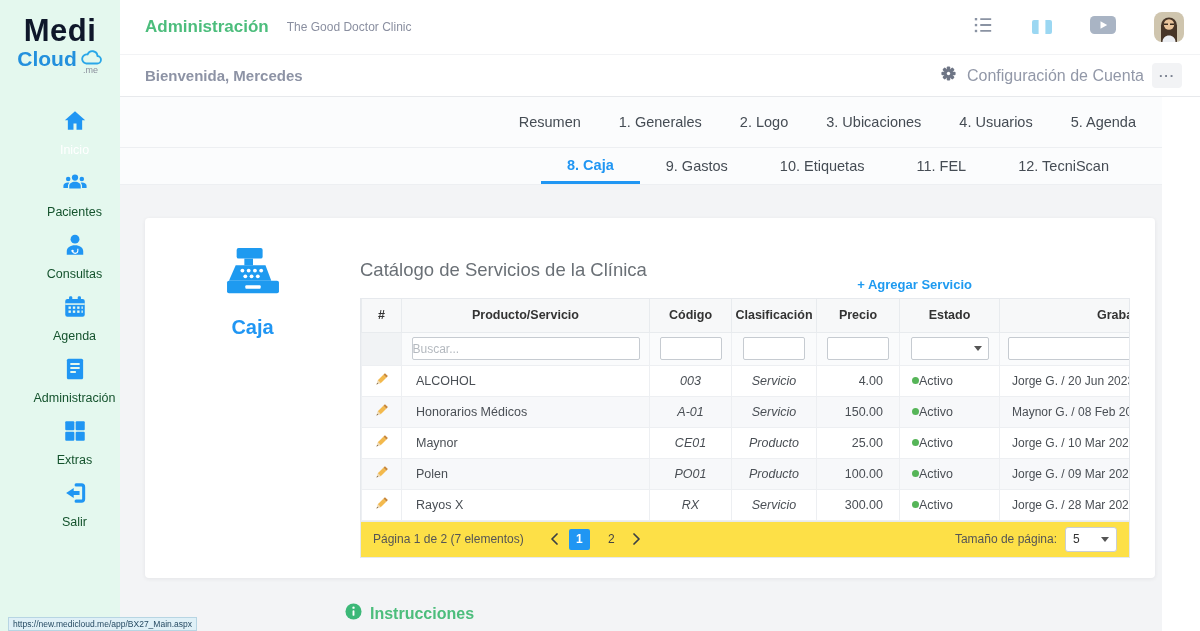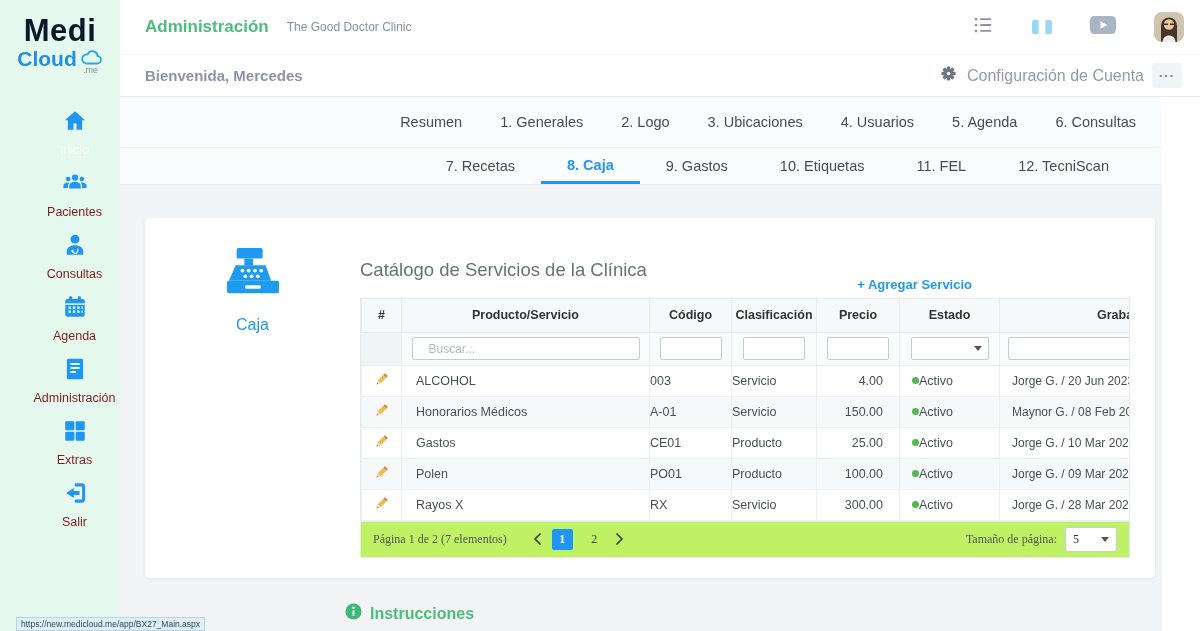--- a/index.html
+++ b/index.html
@@ -8,21 +8,21 @@
   
   .sidebar { position:absolute; left:0; top:0; width:120px; height:631px; background:#e4f8ee; z-index:5; }
   .logo { padding-top:16px; text-align:center; }
   .logo-medi { font-size:31px; font-weight:bold; color:#0f172a; letter-spacing:.5px; line-height:30px; }
   .logo-row2 { display:flex; align-items:center; justify-content:center; gap:2px; margin-top:1px; }
   .logo-cloud { font-size:21px; font-weight:bold; color:#2390dd; }
   .logo-me { font-size:9px; color:#8a8f9c; text-align:right; margin-top:-6px; padding-right:22px; }
   .nav { margin-top:26px;margin-left:29px; }
   .nav-item { height:62px; display:flex; flex-direction:column; align-items:center; justify-content:center; gap:5px; cursor:pointer; }
   .nav-item svg { width:26px; height:26px; }
-  .nav-label { font-size:12.5px; color:#7f1d1d; }
+  .nav-label { font-size:12.5px; color:#14532d; }
   .nav-item.active .nav-label { color:#ffffff; }
 
   
   .topbar { position:absolute; left:120px; top:0; width:1080px; height:55px; background:#fff; display:flex; align-items:center; padding:0 16px 0 25px; border-bottom:1px solid #f2f3f5; }
   .page-title { font-size:17px; font-weight:bold; color:#4cbd7c; }
   .clinic-name { font-size:12px; color:#8a8fa0; margin-left:18px; }
   .topbar-icons { margin-left:auto; display:flex; align-items:center; gap:38px; }
   .flag { width:20px; height:14px; border-radius:2px; overflow:hidden; display:inline-block; }
   .avatar { width:30px; height:30px; border-radius:8px; overflow:hidden; }
 
@@ -40,65 +40,65 @@
   .tabs-row1 { height:51px; padding-right:45px; }
   .tabs-row2 { height:37px; padding-right:65px; }
   .tab { font-size:14.5px; color:#454c54; cursor:pointer; height:100%; display:flex; align-items:center; }
   .tabs-row1 .tab { padding:0 19px; }
   .tabs-row2 .tab { padding:0 26px; }
   .tab.active { color:#2096f3; font-weight:bold; border-bottom:3px solid #2096f3; margin-bottom:-1px; }
 
   
   .card { position:absolute; left:25px; top:121px; width:1010px; height:360px; background:#fff; border-radius:4px; box-shadow:0 1px 4px rgba(25,30,40,.07); display:flex; }
   .card-left { width:215px; padding-top:30px; text-align:center; }
-  .caja-label { font-size:16px; font-weight:normal; color:#2096f3; margin-top:14px; }
+  .caja-label { font-size:20px; font-weight:bold; color:#2096f3; margin-top:14px; }
   .card-right { width:612px; padding-top:38px; }
   .card-head { display:flex; justify-content:space-between; align-items:center; height:28px; margin-bottom:14px; }
   .card-title { font-size:18.5px; color:#6a7076; font-weight:normal; }
   .add-link { font-size:13px; font-weight:bold; color:#1e9af0; cursor:pointer;margin-top:28px; }
 
   .table-clip { width:770px; overflow:hidden; border:1px solid #e6e9ed; border-bottom:none; }
   table { width:900px; table-layout:fixed; border-collapse:collapse; font-size:12.5px; }
   col.c-edit{width:40px} col.c-prod{width:248px} col.c-cod{width:82px} col.c-clas{width:85px} col.c-prec{width:83px} col.c-est{width:100px} col.c-grab{width:262px}
   th { background:#f7f8f9; height:33px; font-size:12.5px; color:#333; font-weight:bold; border:1px solid #e8ebee; border-top:none; }
   th.th-grabado { text-align:left; padding-left:97px; }
   td { height:31px; border:1px solid #edeff2; color:#4a4f55; }
   tr.filter-row td { background:#fafbfc; height:33px; text-align:center; }
   tr.filter-row td.filter-num { background:#f1f3f5; }
-  .f-input { height:23px; border:1px solid #c6cbd1; border-radius:2px; font-size:12px; padding:0 16px; font-family:"Liberation Sans",sans-serif; color:#444; }
+  .f-input { height:23px; border:1px solid #c6cbd1; border-radius:2px; font-size:12px; padding:0 0; font-family:"Liberation Sans",sans-serif; color:#444; }
   .f-input::placeholder { color:#b4b9bf; }
   .f-prod { width:228px; }
   .f-sm { width:62px; }
   .f-grab { width:214px; }
   .fselect { width:78px; height:23px; border:1px solid #c6cbd1; border-radius:2px; background:#fff; display:flex; align-items:center; justify-content:flex-end; padding:0 6px; margin:0 auto; cursor:pointer; }
   .caret { width:0; height:0; border-left:4px solid transparent; border-right:4px solid transparent; border-top:5px solid #555; }
   tr.data-row:nth-child(even) td { background:#f7f8fa; }
   td.cell-edit { text-align:center; cursor:pointer; }
   td.cell-prod { padding-left:14px; }
-  td.cell-cod, td.cell-clas { text-align:left; }
+  td.cell-cod, td.cell-clas { text-align:center;font-style:italic; }
   td.cell-prec { text-align:right; padding-right:16px; }
   td.cell-est { padding-left:12px; }
   .estado-wrap { display:flex; align-items:center; }
   .dot { width:7px; height:7px; border-radius:50%; background:#56b558; }
   td.cell-grab { padding-left:12px; white-space:nowrap; overflow:hidden; font-size:12px; }
 
-  .table-footer { width:770px; height:37px; border:1px solid #e6e9ed; background:#bef264; display:flex; align-items:center; padding:0 12px;font-family:Liberation Serif, serif; }
+  .table-footer { width:770px; height:37px; border:1px solid #e6e9ed; background:#fde047; display:flex; align-items:center; padding:0 12px; }
   .pg-summary { font-size:12px; color:#555; }
   .pg-nav { display:flex; align-items:center; gap:11px; margin-left:26px; }
   .pg-chevron { cursor:pointer; display:flex; align-items:center; }
   .pg-num { width:21px; height:21px; display:flex; align-items:center; justify-content:center; font-size:12px; color:#444; cursor:pointer; }
   .pg-num.current { background:#2096f3; color:#fff; font-weight:bold; border-radius:2px; }
   .pg-size { margin-left:auto; display:flex; align-items:center; gap:8px; }
   .pg-size-label { font-size:12px; color:#555; }
   .size-select { width:52px; height:25px; border:1px solid #c9ced4; border-radius:3px; background:#fff; display:flex; align-items:center; justify-content:space-between; padding:0 7px; font-size:12px; color:#333; cursor:pointer; }
 
   .instructions { position:absolute; left:225px; top:506px; display:flex; align-items:center; gap:8px; }
   .instructions-title { font-size:16px; font-weight:bold; color:#4cbd7c; }
 
-  .status-url { position:absolute; left:16px; bottom:0; background:#dff0f7; border:1px solid #b7d5e3; font-size:8.5px; color:#274b63; padding:1px 4px; z-index:9; }
+  .status-url { position:absolute; left:8px; bottom:0; background:#dff0f7; border:1px solid #b7d5e3; font-size:8.5px; color:#274b63; padding:1px 4px; z-index:9; }
 </style>
 </head>
 <body>
 
 <div class="sidebar">
   <div class="logo">
     <div class="logo-medi">Medi</div>
     <div class="logo-row2">
       <span class="logo-cloud">Cloud</span>
       <span><svg width="24" height="17" viewBox="0 0 28 20">
@@ -235,24 +235,22 @@
 </div>
 
 <div class="content">
   <div class="tabs-row tabs-row1">
     <span class="tab">Resumen</span>
     <span class="tab">1. Generales</span>
     <span class="tab">2. Logo</span>
     <span class="tab">3. Ubicaciones</span>
     <span class="tab">4. Usuarios</span>
     <span class="tab">5. Agenda</span>
-    <span class="tab">6. Consultas</span>
   </div>
   <div class="tabs-row tabs-row2">
-    <span class="tab">7. Recetas</span>
     <span class="tab active">8. Caja</span>
     <span class="tab">9. Gastos</span>
     <span class="tab">10. Etiquetas</span>
     <span class="tab">11. FEL</span>
     <span class="tab">12. TecniScan</span>
   </div>
 
   <div class="card">
     <div class="card-left">
       <span><svg width="58" height="50" viewBox="0 0 60 52">
@@ -360,21 +358,21 @@
           </tr>
           <tr class="data-row">
             <td class="cell-edit"><svg width="15" height="15" viewBox="0 0 16 16">
                     <g transform="rotate(45 8 8)">
                       <rect x="5.8" y="0.6" width="4.4" height="2.4" fill="#c9883a"></rect>
                       <rect x="5.8" y="3" width="4.4" height="8.4" fill="#f3b94d"></rect>
                       <path d="M5.8 11.4h4.4L8 15.6z" fill="#ecd6ae"></path>
                       <path d="M7.3 13.8 8 15.6l.7-1.8z" fill="#5a4632"></path>
                     </g>
                   </svg></td>
-            <td class="cell-prod">Gastos</td>
+            <td class="cell-prod">Maynor</td>
             <td class="cell-cod">CE01</td>
             <td class="cell-clas">Producto</td>
             <td class="cell-prec">25.00</td>
             <td class="cell-est">
                   <span class="estado-wrap">
                     <span class="dot"></span>
                     <span>Activo</span>
                   </span>
                 </td>
             <td class="cell-grab">Jorge G. / 10 Mar 2022 16:0</td>

